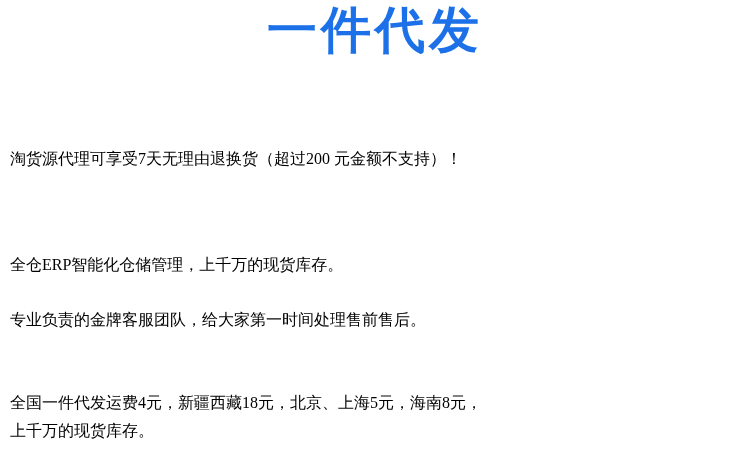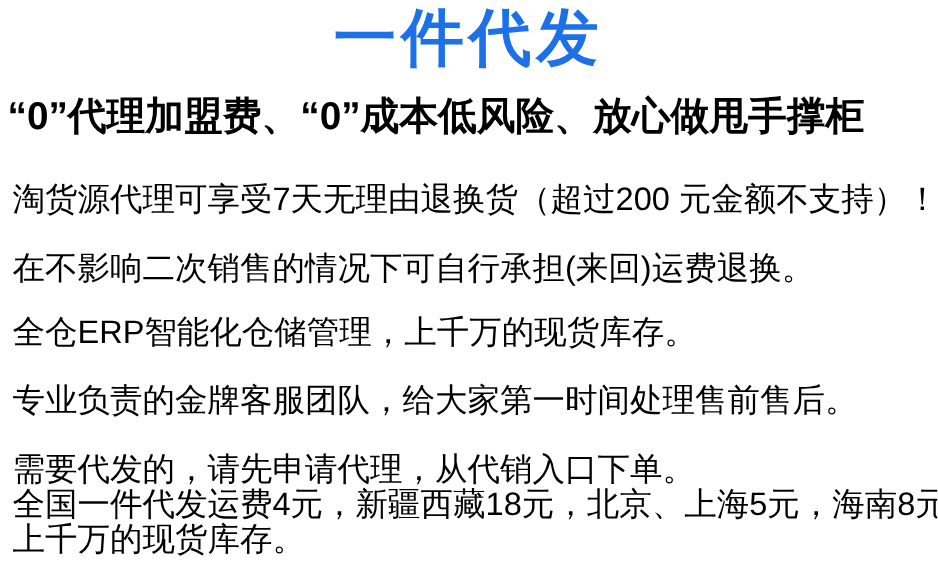--- a/index.html
+++ b/index.html
@@ -6,21 +6,21 @@
     margin: 0;
     padding: 0;
     background: #ffffff;
   }
   .promo-page {
     position: relative;
     width: 750px;
     height: 445px;
     background: #ffffff;
     overflow: hidden;
-    font-family: Liberation Sans, sans-serif;
+    font-family: Liberation Serif, serif;
     color: #000000;
   }
   .promo-title {
     position: absolute;
     top: 0;
     left: 0;
     width: 750px;
     margin: 0;
     text-align: center;
     font-size: 50px;
@@ -38,50 +38,47 @@
     font-size: 31px;
     line-height: 38px;
     font-weight: bold;
     color: #000000;
     white-space: nowrap;
   }
   .body-line {
     position: absolute;
     left: 10px;
     margin: 0;
-    font-size: 26px;
+    font-size: 16px;
     line-height: 32px;
     font-weight: normal;
     color: #000000;
     white-space: nowrap;
   }
   .body-line-1 { top: 143px; }
   .body-line-2 { top: 198px; }
   .body-line-3 { top: 249px; }
   .body-line-4 { top: 304px; }
   .footer-line-1 { top: 359px; }
   .footer-line-2 { top: 387px; }
   .footer-line-3 { top: 415px; }
 </style>
 </head>
 <body>
 
 <div class="promo-page">
 
   <h1 class="promo-title" style="color: rgb(28, 113, 232);">一件代发</h1>
 
-  <h2 class="promo-subtitle">“0”代理加盟费、“0”成本低风险、放心做甩手撑柜</h2>
 
   <p class="body-line body-line-1">淘货源代理可享受7天无理由退换货（超过200 元金额不支持）！</p>
 
-  <p class="body-line body-line-2">在不影响二次销售的情况下可自行承担(来回)运费退换。</p>
 
   <p class="body-line body-line-4">专业负责的金牌客服团队，给大家第一时间处理售前售后。</p>
 
   <p class="body-line body-line-3">全仓ERP智能化仓储管理，上千万的现货库存。</p>
 
-  <p class="body-line footer-line-1">需要代发的，请先申请代理，从代销入口下单。</p>
 
   <p class="body-line footer-line-2">全国一件代发运费4元，新疆西藏18元，北京、上海5元，海南8元，</p>
 
   <p class="body-line footer-line-3">上千万的现货库存。</p>
 
 </div>
 
 </body></html>

